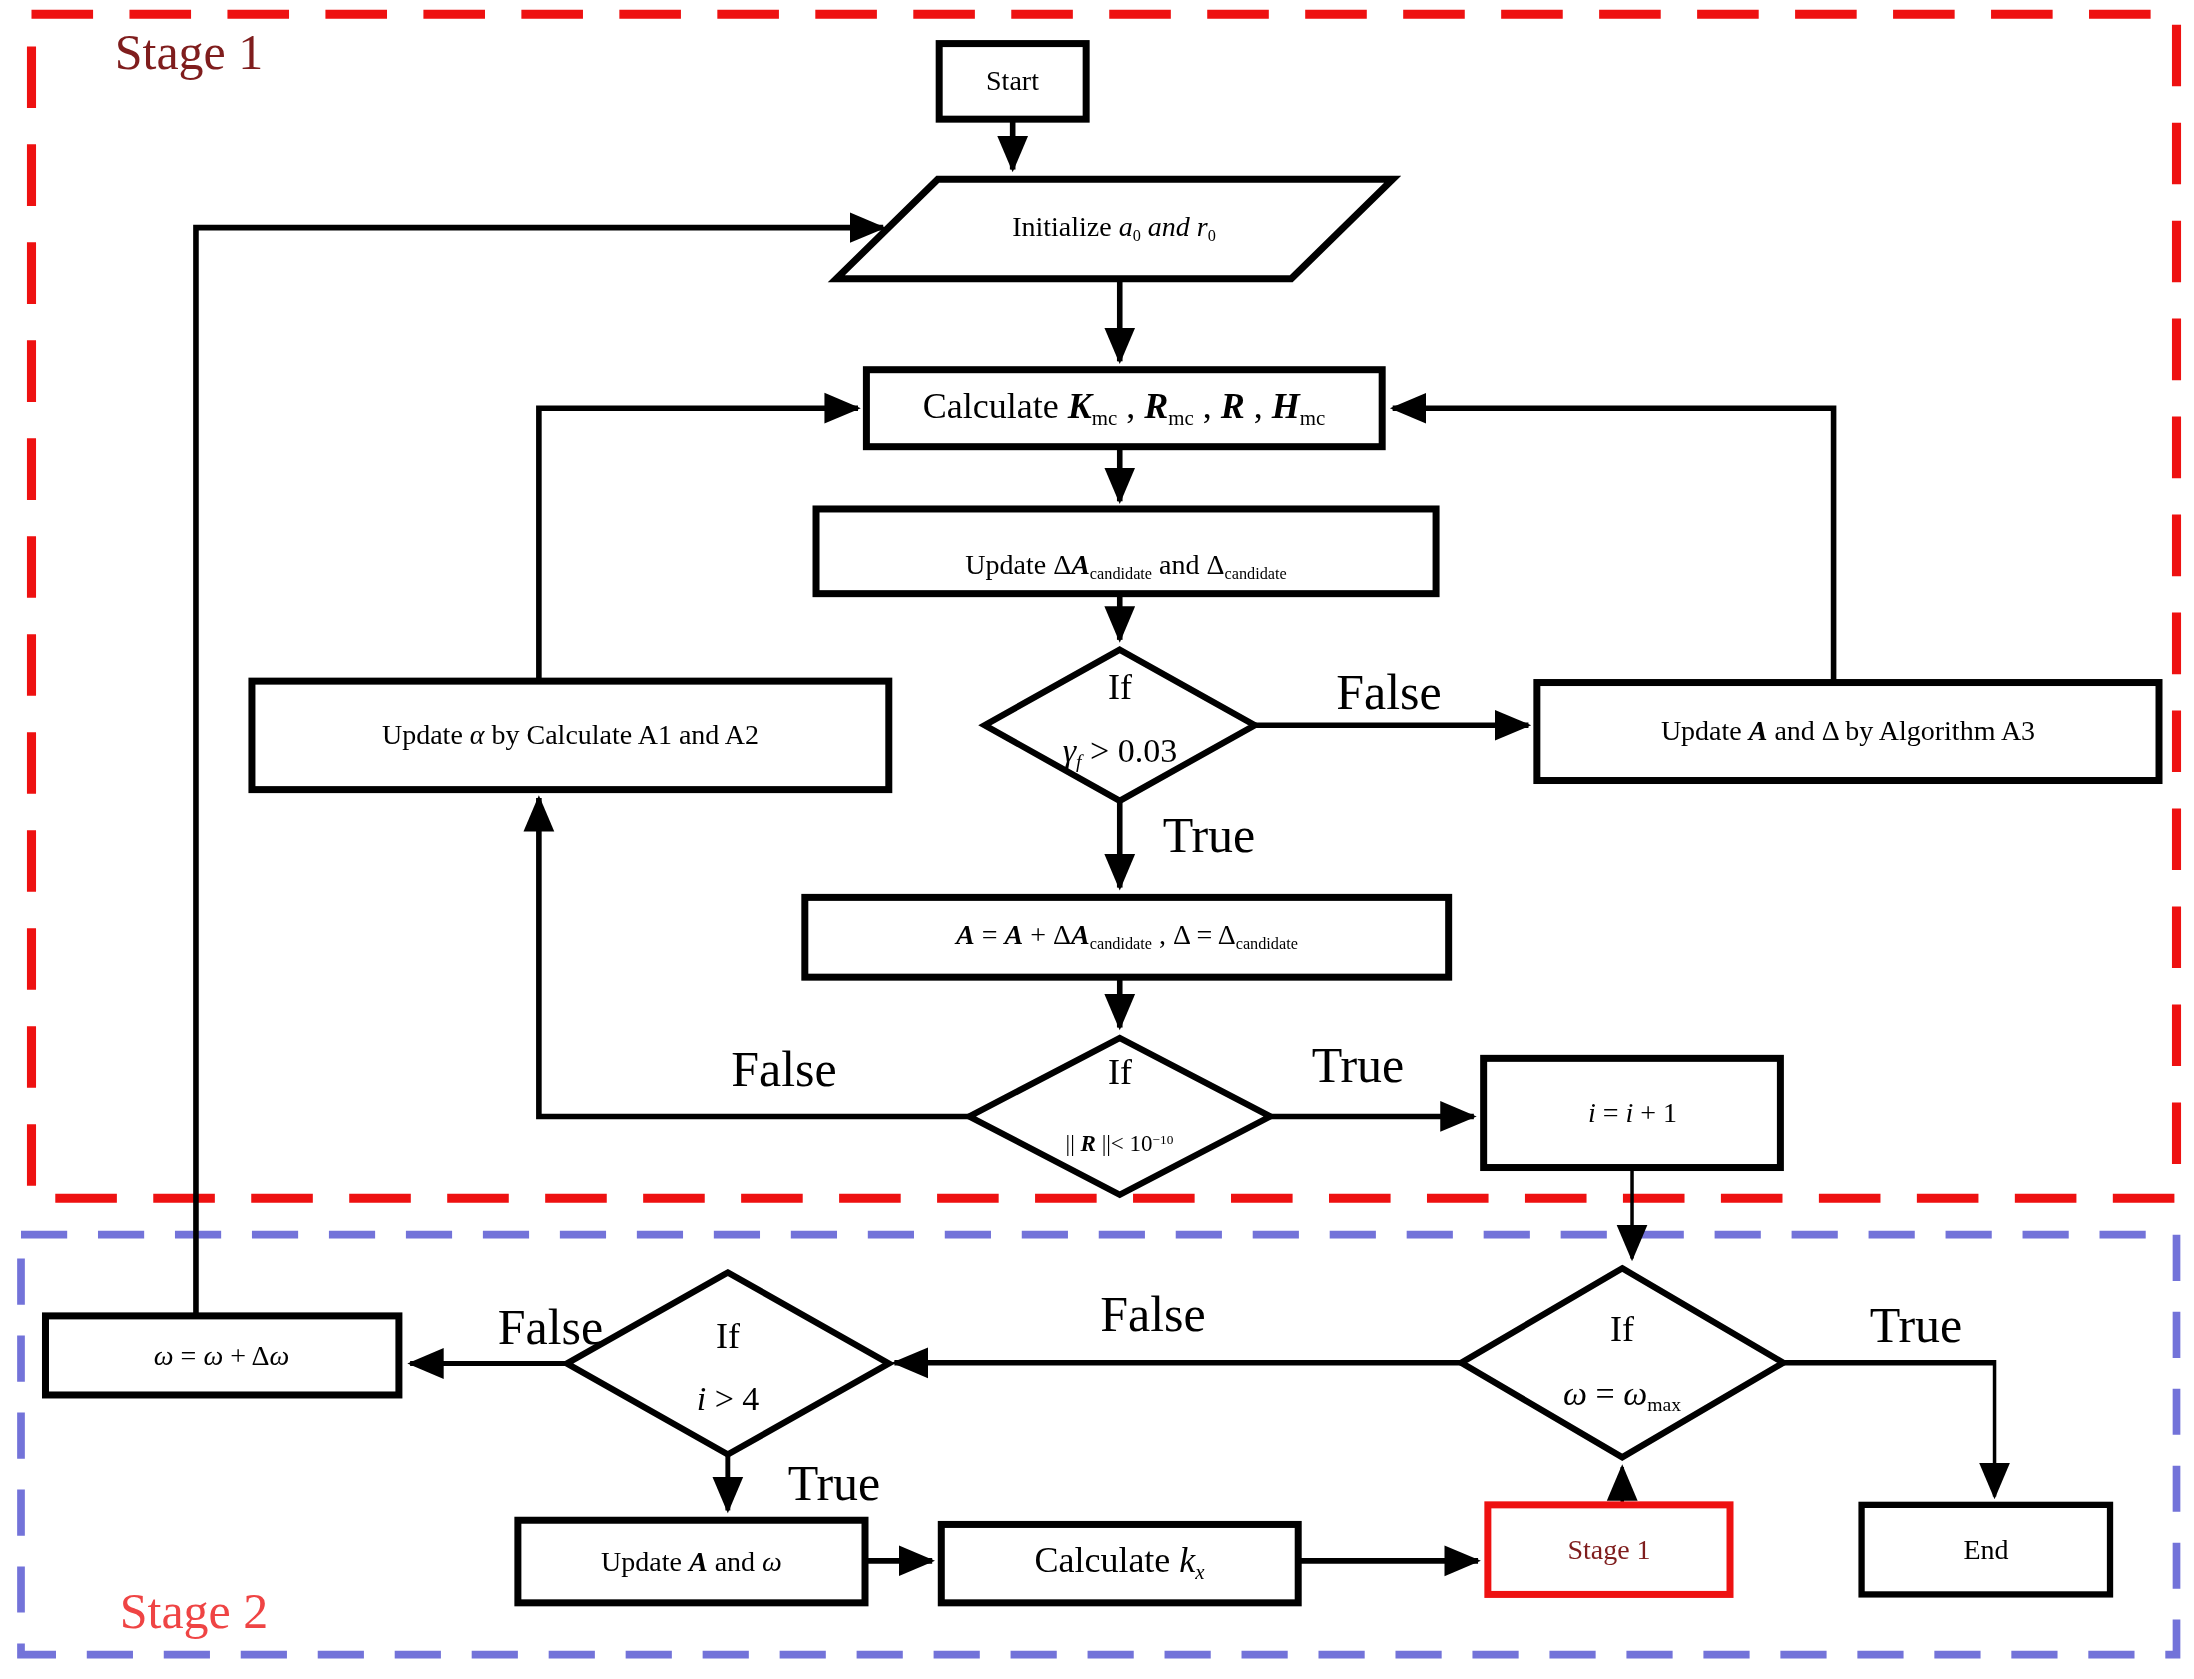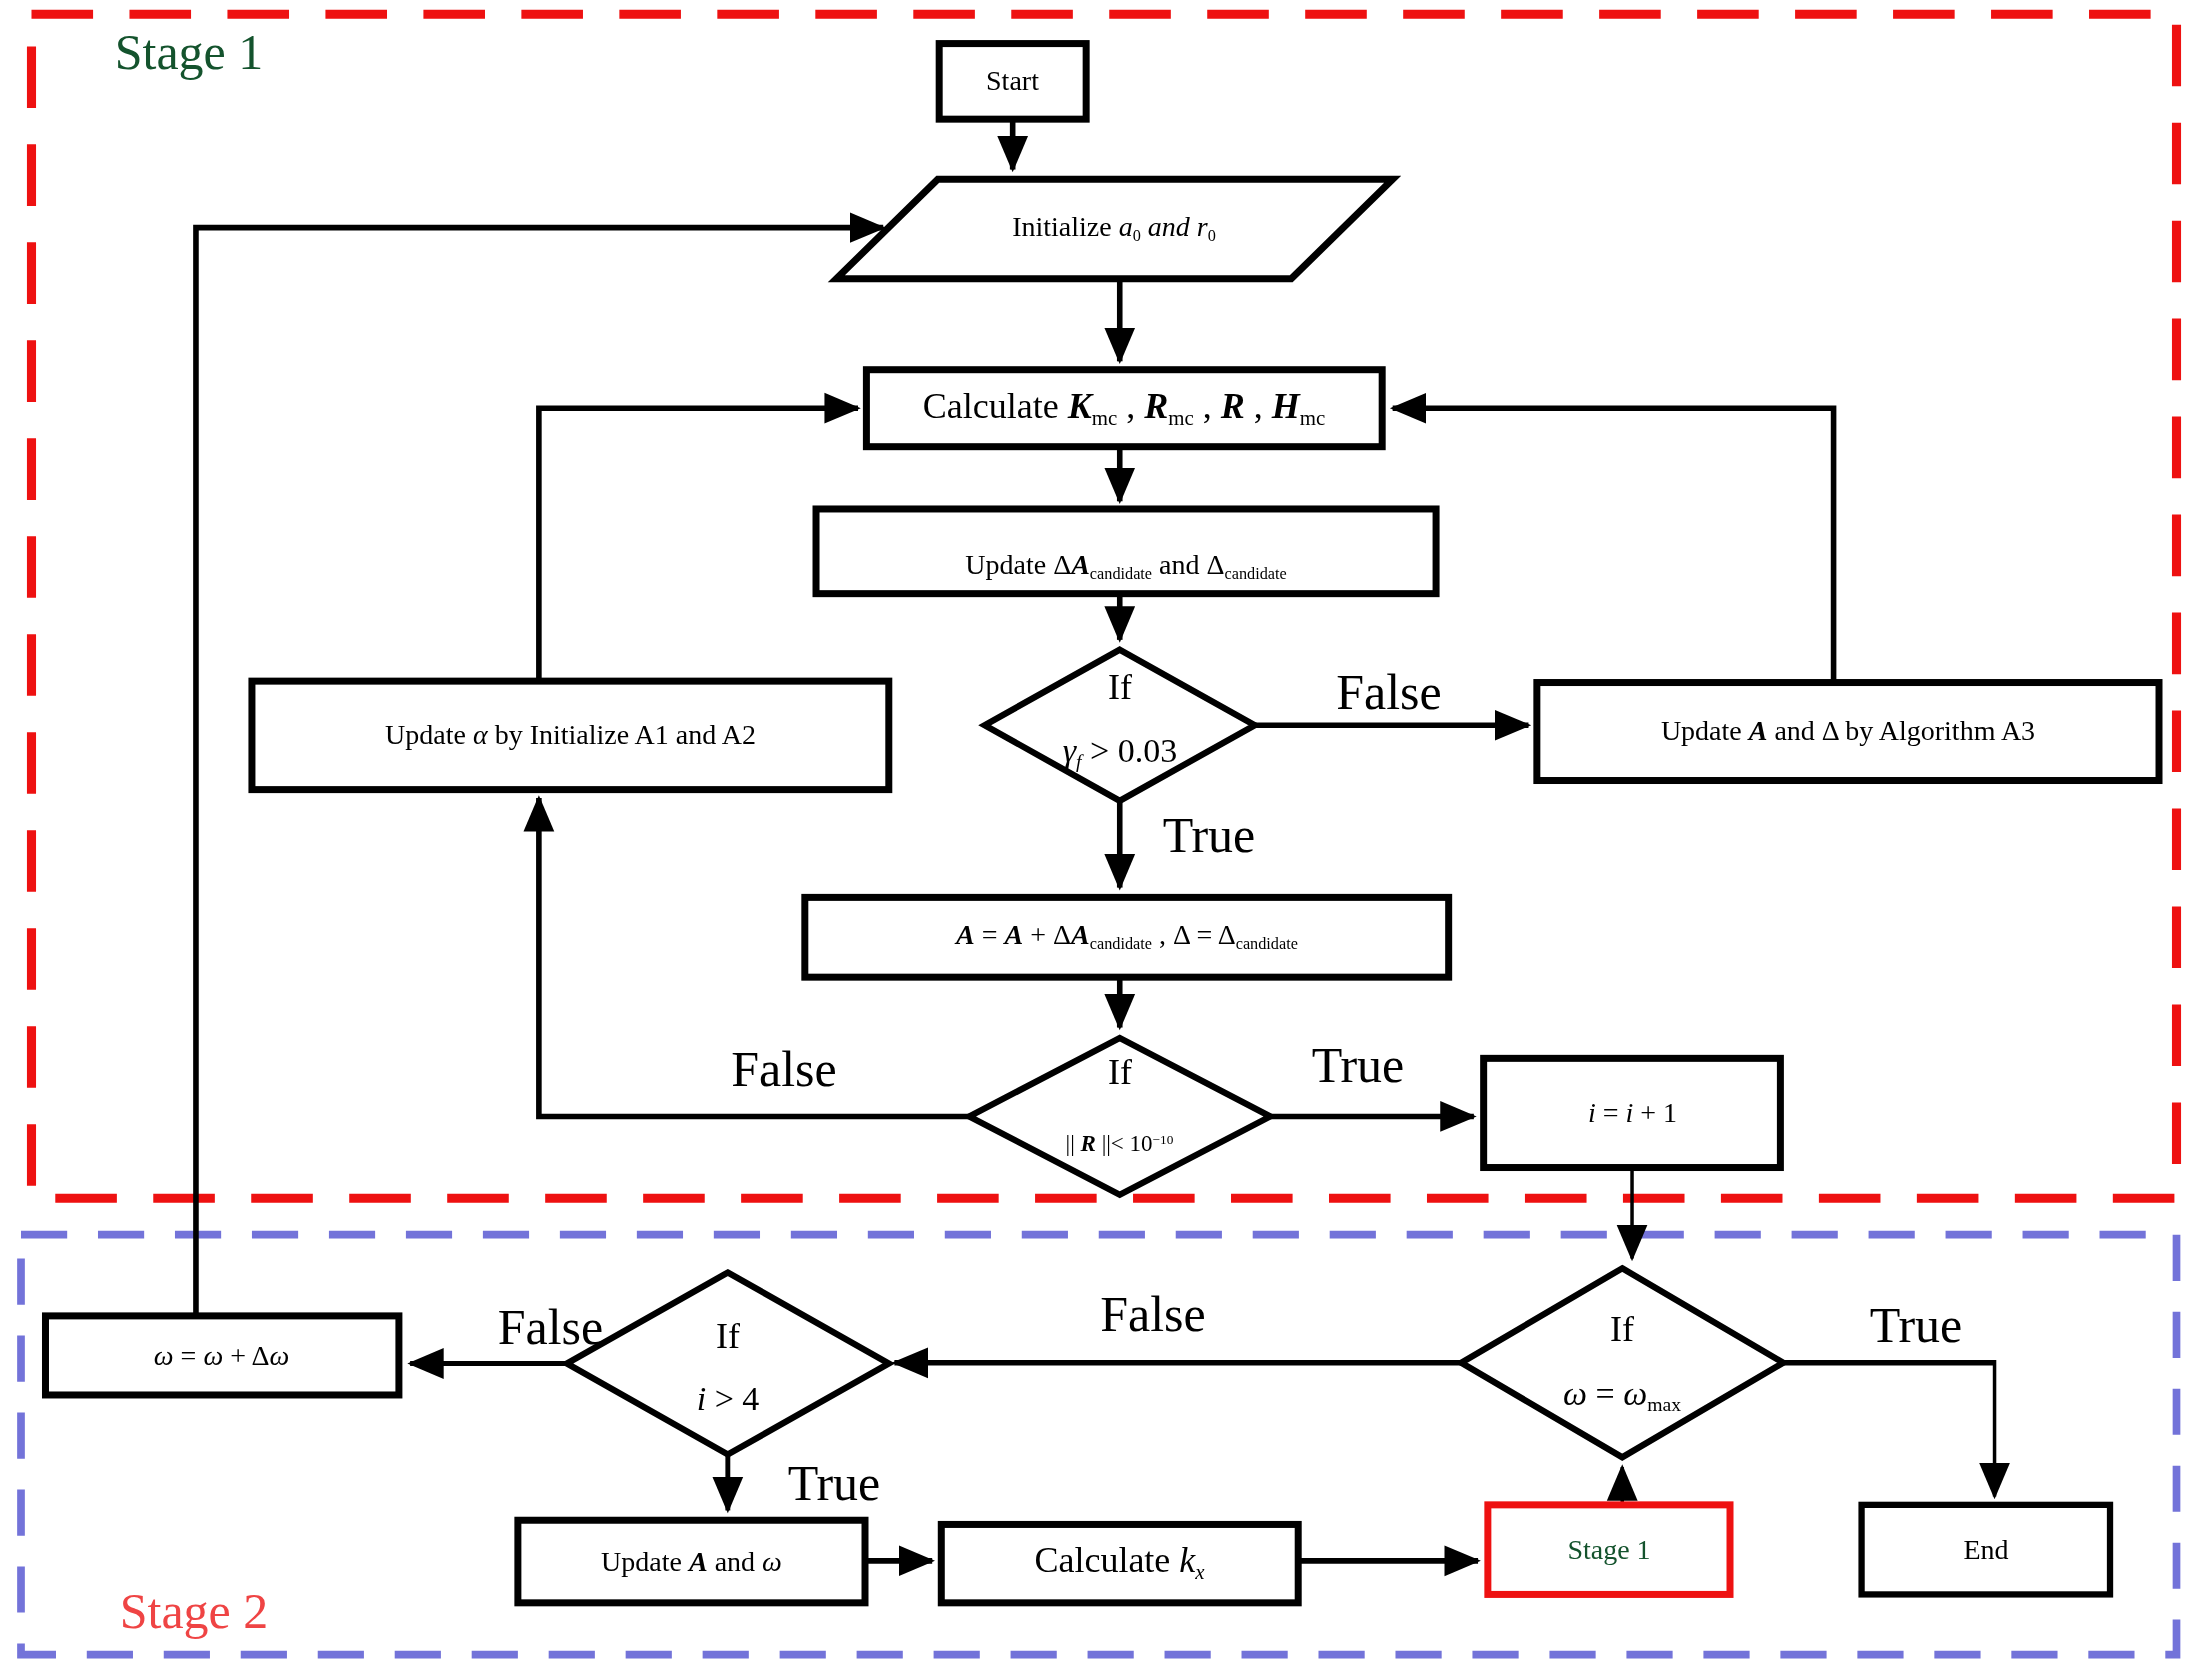--- a/index.html
+++ b/index.html
@@ -8,21 +8,21 @@
   #wires{position:absolute;left:0;top:0;}
   .txt{position:absolute;display:flex;align-items:center;justify-content:center;
        text-align:center;white-space:nowrap;line-height:1.05;}
   .node-label{font-size:28px;}
   .small-label{font-size:36px;}
   .if-label{font-size:36px;}
   .cond-label{font-size:34px;}
   .cond-small{font-size:23px;text-align:right;}
   .branch-label{font-size:50px;}
   .stage-tag{font-size:50px;}
-  .stage1-color{color:#14532d;}
+  .stage1-color{color:#7f1d1d;}
   .stage2-color{color:#ef4444;}
   .p-r{font-style:normal;}
   .p-i{font-style:italic;}
   .p-bi{font-style:italic;font-weight:bold;}
   .p-sub{font-size:0.58em;font-style:normal;vertical-align:-0.32em;}
   .p-subi{font-size:0.58em;font-style:italic;vertical-align:-0.32em;}
   .p-sup{font-size:0.58em;font-style:normal;vertical-align:0.52em;}
 </style>
 </head>
 <body>
@@ -100,21 +100,21 @@
       <span><span class="p-r">Update Δ</span><span class="p-bi">A</span><span class="p-sub">candidate</span><span class="p-r"> and Δ</span><span class="p-sub">candidate</span></span>
     </div>
   <div class="txt if-label" style="left:1050px;top:666px;width:140px;height:43px;">If</div>
   <div class="txt cond-label" style="left:980px;top:727px;width:280px;height:50px;">
       <span><span class="p-i">γ</span><span class="p-subi">f</span><span class="p-r"> &gt; 0.03</span></span>
     </div>
   <div class="txt node-label" style="left:1537px;top:682px;width:622px;height:98px;">
       <span><span class="p-r">Update </span><span class="p-bi">A</span><span class="p-r"> and Δ by Algorithm A3</span></span>
     </div>
   <div class="txt node-label" style="left:252px;top:681px;width:637px;height:108px;">
-      <span><span class="p-r">Update </span><span class="p-i">α</span><span class="p-r"> by Initialize A1 and A2</span></span>
+      <span><span class="p-r">Update </span><span class="p-i">α</span><span class="p-r"> by Calculate A1 and A2</span></span>
     </div>
   <div class="txt node-label" style="left:805px;top:897px;width:644px;height:80px;">
       <span><span class="p-bi">A</span><span class="p-r"> = </span><span class="p-bi">A</span><span class="p-r"> + Δ</span><span class="p-bi">A</span><span class="p-sub">candidate</span><span class="p-r"> , Δ = Δ</span><span class="p-sub">candidate</span></span>
     </div>
   <div class="txt if-label" style="left:1050px;top:1051px;width:140px;height:43px;">If</div>
   <div class="txt cond-small" style="left:969px;top:1118px;width:301px;height:52px;">
       <span><span class="p-r">|| </span><span class="p-bi">R</span><span class="p-r"> ||&lt; 10</span><span class="p-sup">−10</span></span>
     </div>
   <div class="txt node-label" style="left:1484px;top:1058px;width:297px;height:109px;">
       <span><span class="p-i">i</span><span class="p-r"> = </span><span class="p-i">i</span><span class="p-r"> + 1</span></span>

